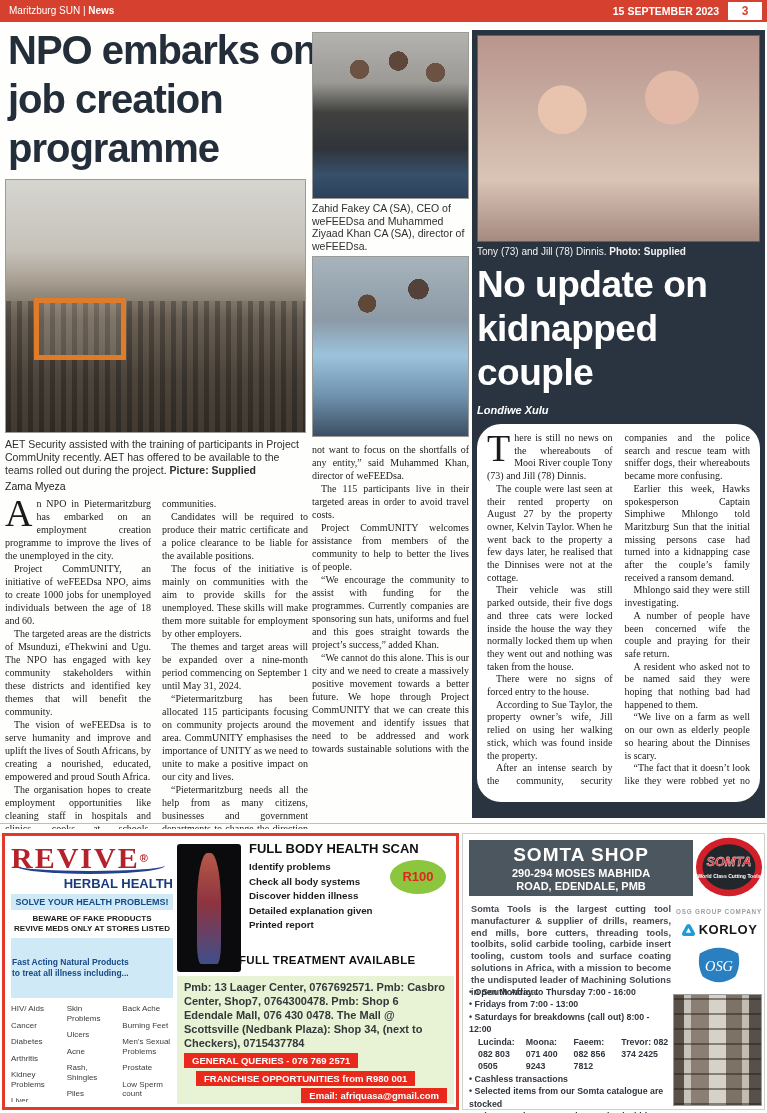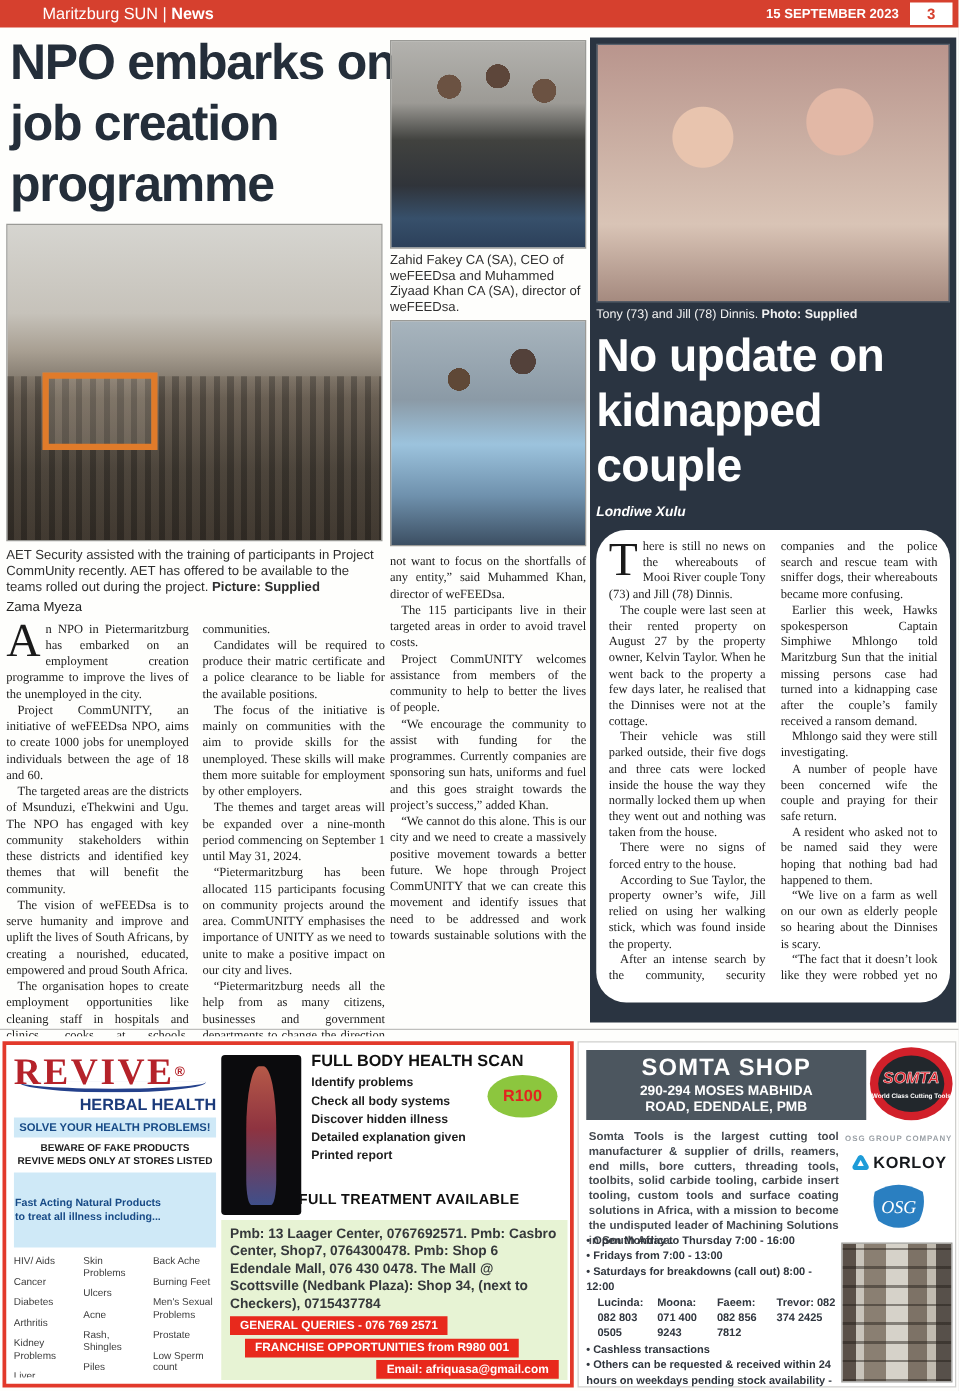--- a/index.html
+++ b/index.html
@@ -3,21 +3,21 @@
 <meta charset="utf-8">
 <style>
   * { margin:0; padding:0; box-sizing:border-box; }
   html,body { background:#e9e9e7; }
   .page { position:relative; width:767px; height:1113px; background:#fefefc;
           font-family:"Liberation Sans", sans-serif; overflow:hidden; margin:0 auto; }
   .abs { position:absolute; }
 
   
   .masthead { left:0; top:0; width:767px; height:22px; background:#d6402e; color:#fff; }
-  .masthead .brand { position:absolute; left:9px; top:0; line-height:22px; font-size:13px;margin-left:25px; }
+  .masthead .brand { position:absolute; left:9px; top:0; line-height:22px; font-size:10px; }
   .masthead .brand b { font-weight:bold; }
   .masthead .date { position:absolute; right:48px; top:0; line-height:22px; font-size:10.5px; font-weight:bold; }
   .pagenum { position:absolute; right:5px; top:2px; width:34px; height:18px; background:#fff;
              color:#d6402e; font-weight:bold; font-size:12px; text-align:center; line-height:18px; }
 
   
   .npo-headline { left:8px; top:26px; width:330px; font-size:40px; line-height:49px;
                   font-weight:800; color:#242e3a; letter-spacing:-1px; }
   .photo { border:1px solid #9a9a96; }
   .npo-photo { left:5px; top:179px; width:301px; height:254px;
@@ -316,18 +316,19 @@
       <div class="bl">Open Monday to Thursday 7:00 - 16:00</div>
         <div class="bl">Fridays from 7:00 - 13:00</div>
         <div class="bl">Saturdays for breakdowns (call out) 8:00 - 12:00</div>
       <div class="so-contacts">
         <div>Lucinda: 082 803 0505</div>
           <div>Moona: 071 400 9243</div>
           <div>Faeem: 082 856 7812</div>
           <div>Trevor: 082 374 2425</div>
       </div>
       <div class="bl">Cashless transactions</div>
+        <div class="bl">Selected items from our Somta catalogue are stocked</div>
         <div class="bl">Others can be requested &amp; received within 24 hours on weekdays pending stock availability - Tel: 033 355 6641</div>
     </div>
     <div class="so-photo"></div>
   </div>
 
 </div>
 
 </body></html>

